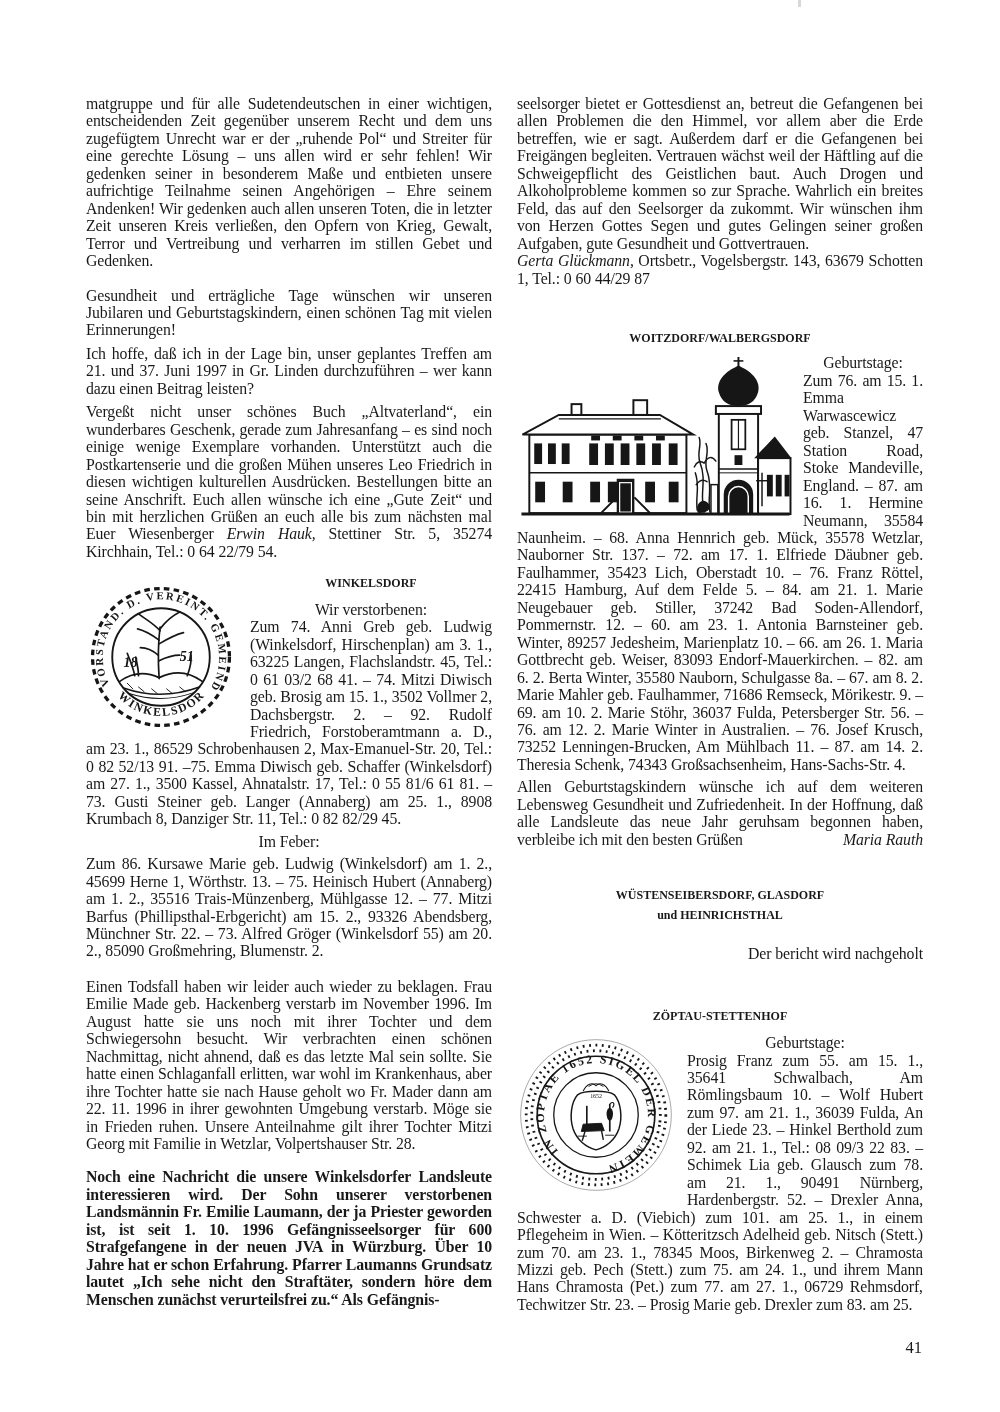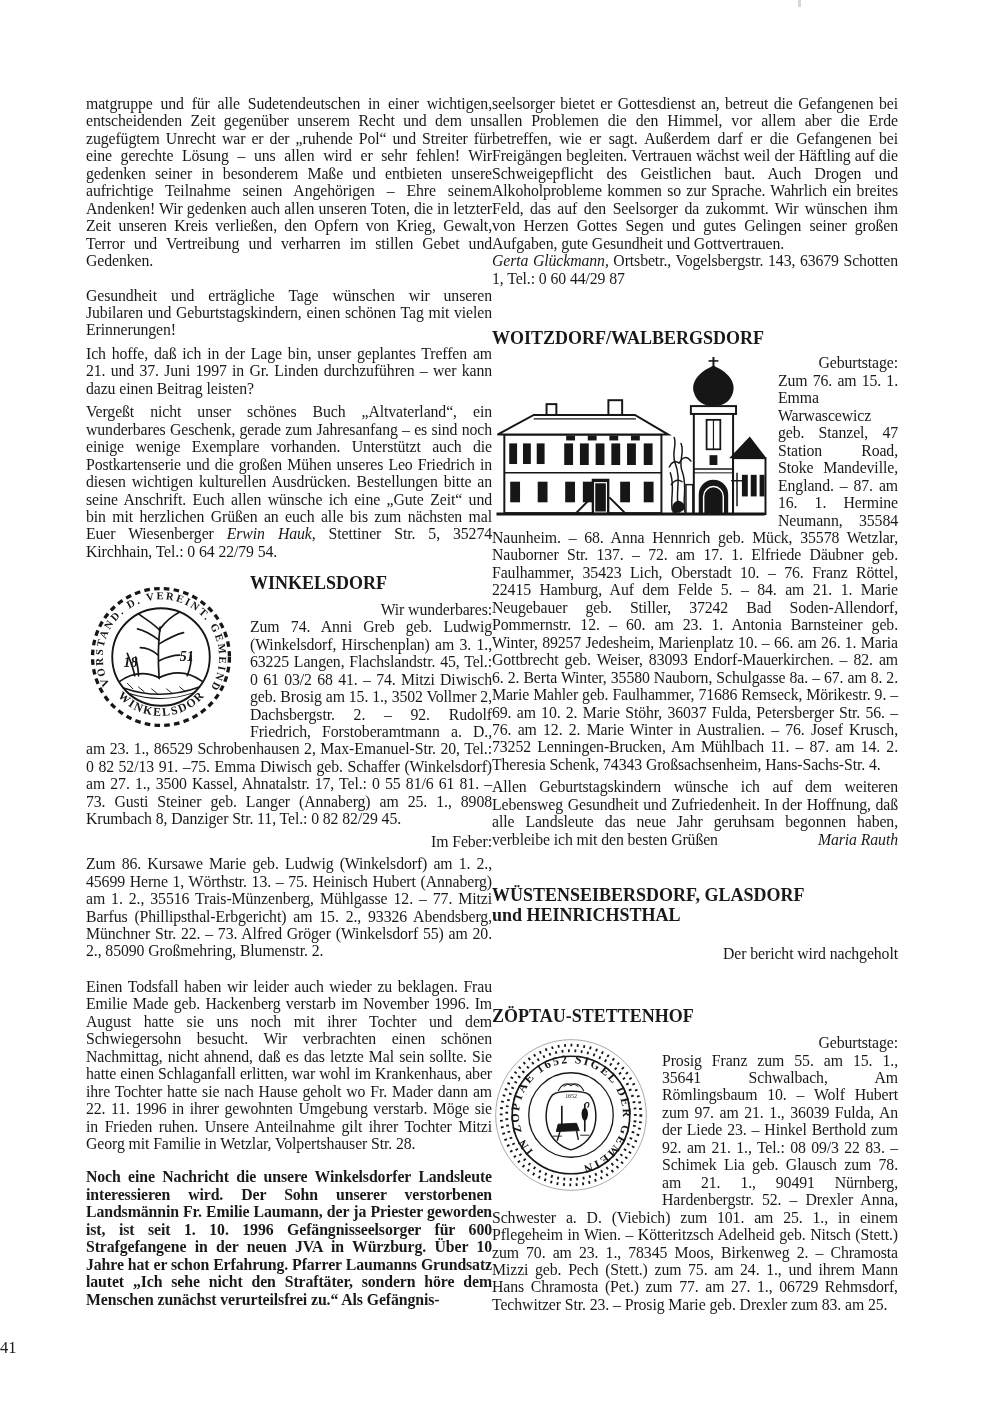--- a/index.html
+++ b/index.html
@@ -3,44 +3,44 @@
 <meta charset="utf-8">
 <style>
   * { box-sizing: border-box; }
   html,body { margin:0; padding:0; background:#e9e9e9; }
   .page {
     position:relative; width:1000px; height:1412px; margin:0 auto;
     background:#ffffff; color:#191919; overflow:hidden;
     font-family:"Liberation Serif","DejaVu Serif",serif;
   }
   .topmark { position:absolute; left:798px; top:0; width:3px; height:7px; background:#d8d8d8; }
-  .columns { display:flex; padding:95px 0 0 86px; }
+  .columns { display:flex; gap:25px; padding:95px 0 0 86px; }
   .col { width:406px; font-size:15.8px; line-height:17.45px; text-align:justify; letter-spacing:-0.1px; }
   .col p { margin:0; }
   .col b { font-weight:normal; }
   .col i { font-style:italic; }
-  h3.head { font-size:18px; line-height:19.5px; font-weight:bold; text-align:left; margin:0; letter-spacing:0; }
-  p.label { text-align:right; }
+  h3.head { font-size:12px; line-height:19.5px; font-weight:bold; text-align:center; margin:0; letter-spacing:0; }
+  p.label { text-align:center; }
   p.note { text-align:right; }
   .m-top-17 { margin-top:17px !important; }
   .m-top-6  { margin-top:6px  !important; }
   .m-top-5  { margin-top:5px  !important; }
   .m-top-16 { margin-top:16px !important;font-weight:bold; }
   .m-top-18 { margin-top:18px !important; }
   .sec-wink { margin-top:14px; }
   .wink-seal { float:left; width:150px; height:150px; margin:8px 14px 2px 0; }
   .church    { float:left; width:276px; height:162px; margin:3px 10px 2px 0; }
   .zoep-seal { float:left; width:158px; height:158px; margin:2px 12px 2px 0; }
   .h-woitz   { margin:42px 0 6px !important; }
   .h-wuest   { margin:38px 0 0 !important; }
   .p-note    { margin:20px 0 0 !important; }
   .h-zoep    { margin:44px 0 8px !important; }
   .h-wink    { margin:2px 0 7px !important; }
   .sig { float:right; font-style:italic;margin-left:32px; }
-  .pagenum { position:absolute; top:1338px; left:0; width:922px; text-align:left; font-size:16.5px; }
+  .pagenum { position:absolute; top:1338px; left:0; width:922px; text-align:right; font-size:16.5px; }
   svg text { font-family:"Liberation Serif","DejaVu Serif",serif; fill:#161616; }
   svg .ring { font-weight:bold; }
 </style>
 </head>
 <body>
 
 <div class="page">
   <div class="topmark"></div>
 
   <div class="columns">
@@ -78,21 +78,21 @@
             <path d="M78,84 C86,80 94,78 100,78"></path>
             <path d="M52,100 C50,90 47,84 44,76"></path>
             <path d="M56,100 C56,92 54,86 53,80"></path>
             <path d="M108,100 C111,92 113,86 112,78"></path>
             <path d="M44,108 l6,6 M56,112 l6,5 M70,114 l6,5 M86,114 l6,5 M100,112 l6,5" stroke-width="1"></path>
           </g>
           <text x="40" y="91" font-size="15" font-style="italic" font-weight="bold">18</text>
           <text x="100" y="84" font-size="15" font-style="italic" font-weight="bold">51</text>
         </svg>
         <h3 class="head h-wink">WINKELSDORF</h3>
-        <p class="label">Wir wunderbares:</p>
+        <p class="label">Wir verstorbenen:</p>
         <p><span>Zum 74. </span><b>Anni Greb</b><span> geb. Ludwig (Winkelsdorf, Hirschenplan) am 3. 1., 63225 Langen, Flachslandstr. 45, Tel.: 0 61 03/2 68 41. – 74. </span><b>Mitzi Diwisch</b><span> geb. Brosig am 15. 1., 3502 Vollmer 2, Dachsbergstr. 2. – 92. </span><b>Rudolf Friedrich,</b><span> Forstoberamtmann a. D., am 23. 1., 86529 Schrobenhausen 2, Max-Emanuel-Str. 20, Tel.: 0 82 52/13 91. –75. </span><b>Emma Diwisch</b><span> geb. Schaffer (Winkelsdorf) am 27. 1., 3500 Kassel, Ahnatalstr. 17, Tel.: 0 55 81/6 61 81. – 73. </span><b>Gusti Steiner</b><span> geb. Langer (Annaberg) am 25. 1., 8908 Krumbach 8, Danziger Str. 11, Tel.: 0 82 82/29 45.</span></p>
         <p class="label m-top-5">Im Feber:</p>
         <p class="m-top-5"><span>Zum 86. </span><b>Kursawe Marie</b><span> geb. Ludwig (Winkelsdorf) am 1. 2., 45699 Herne 1, Wörthstr. 13. – 75. </span><b>Heinisch Hubert</b><span> (Annaberg) am 1. 2., 35516 Trais-Münzenberg, Mühlgasse 12. – 77. </span><b>Mitzi Barfus</b><span> (Phillipsthal-Erbgericht) am 15. 2., 93326 Abendsberg, Münchner Str. 22. – 73. </span><b>Alfred Gröger</b><span> (Winkelsdorf 55) am 20. 2., 85090 Großmehring, Blumenstr. 2.</span></p>
         <p class="m-top-18"><span>Einen Todsfall haben wir leider auch wieder zu beklagen. Frau </span><b>Emilie Made</b><span> geb. Hackenberg verstarb im November 1996. Im August hatte sie uns noch mit ihrer Tochter und dem Schwiegersohn besucht. Wir verbrachten einen schönen Nachmittag, nicht ahnend, daß es das letzte Mal sein sollte. Sie hatte einen Schlaganfall erlitten, war wohl im Krankenhaus, aber ihre Tochter hatte sie nach Hause geholt wo Fr. Mader dann am 22. 11. 1996 in ihrer gewohnten Umgebung verstarb. Möge sie in Frieden ruhen. Unsere Anteilnahme gilt ihrer Tochter Mitzi Georg mit Familie in Wetzlar, Volpertshauser Str. 28.</span></p>
         <p class="m-top-16"><span>Noch eine Nachricht die unsere Winkelsdorfer Landsleute interessieren wird. Der Sohn unserer verstorbenen Landsmännin Fr. Emilie Laumann, der ja Priester geworden ist, ist seit 1. 10. 1996 Gefängnisseelsorger für 600 Strafgefangene in der neuen JVA in Würzburg. Über 10 Jahre hat er schon Erfahrung. Pfarrer Laumanns Grundsatz lautet „Ich sehe nicht den Straftäter, sondern höre dem Menschen zunächst verurteilsfrei zu.“ Als Gefängnis-</span></p>
       </div>
     </div>
 
     <div class="col">
       <p><span>seelsorger bietet er Gottesdienst an, betreut die Gefangenen bei allen Problemen die den Himmel, vor allem aber die Erde betreffen, wie er sagt. Außerdem darf er die Gefangenen bei Freigängen begleiten. Vertrauen wächst weil der Häftling auf die Schweigepflicht des Geistlichen baut. Auch Drogen und Alkoholprobleme kommen so zur Sprache. Wahrlich ein breites Feld, das auf den Seelsorger da zukommt. Wir wünschen ihm von Herzen Gottes Segen und gutes Gelingen seiner großen Aufgaben, gute Gesundheit und Gottvertrauen.</span></p>

